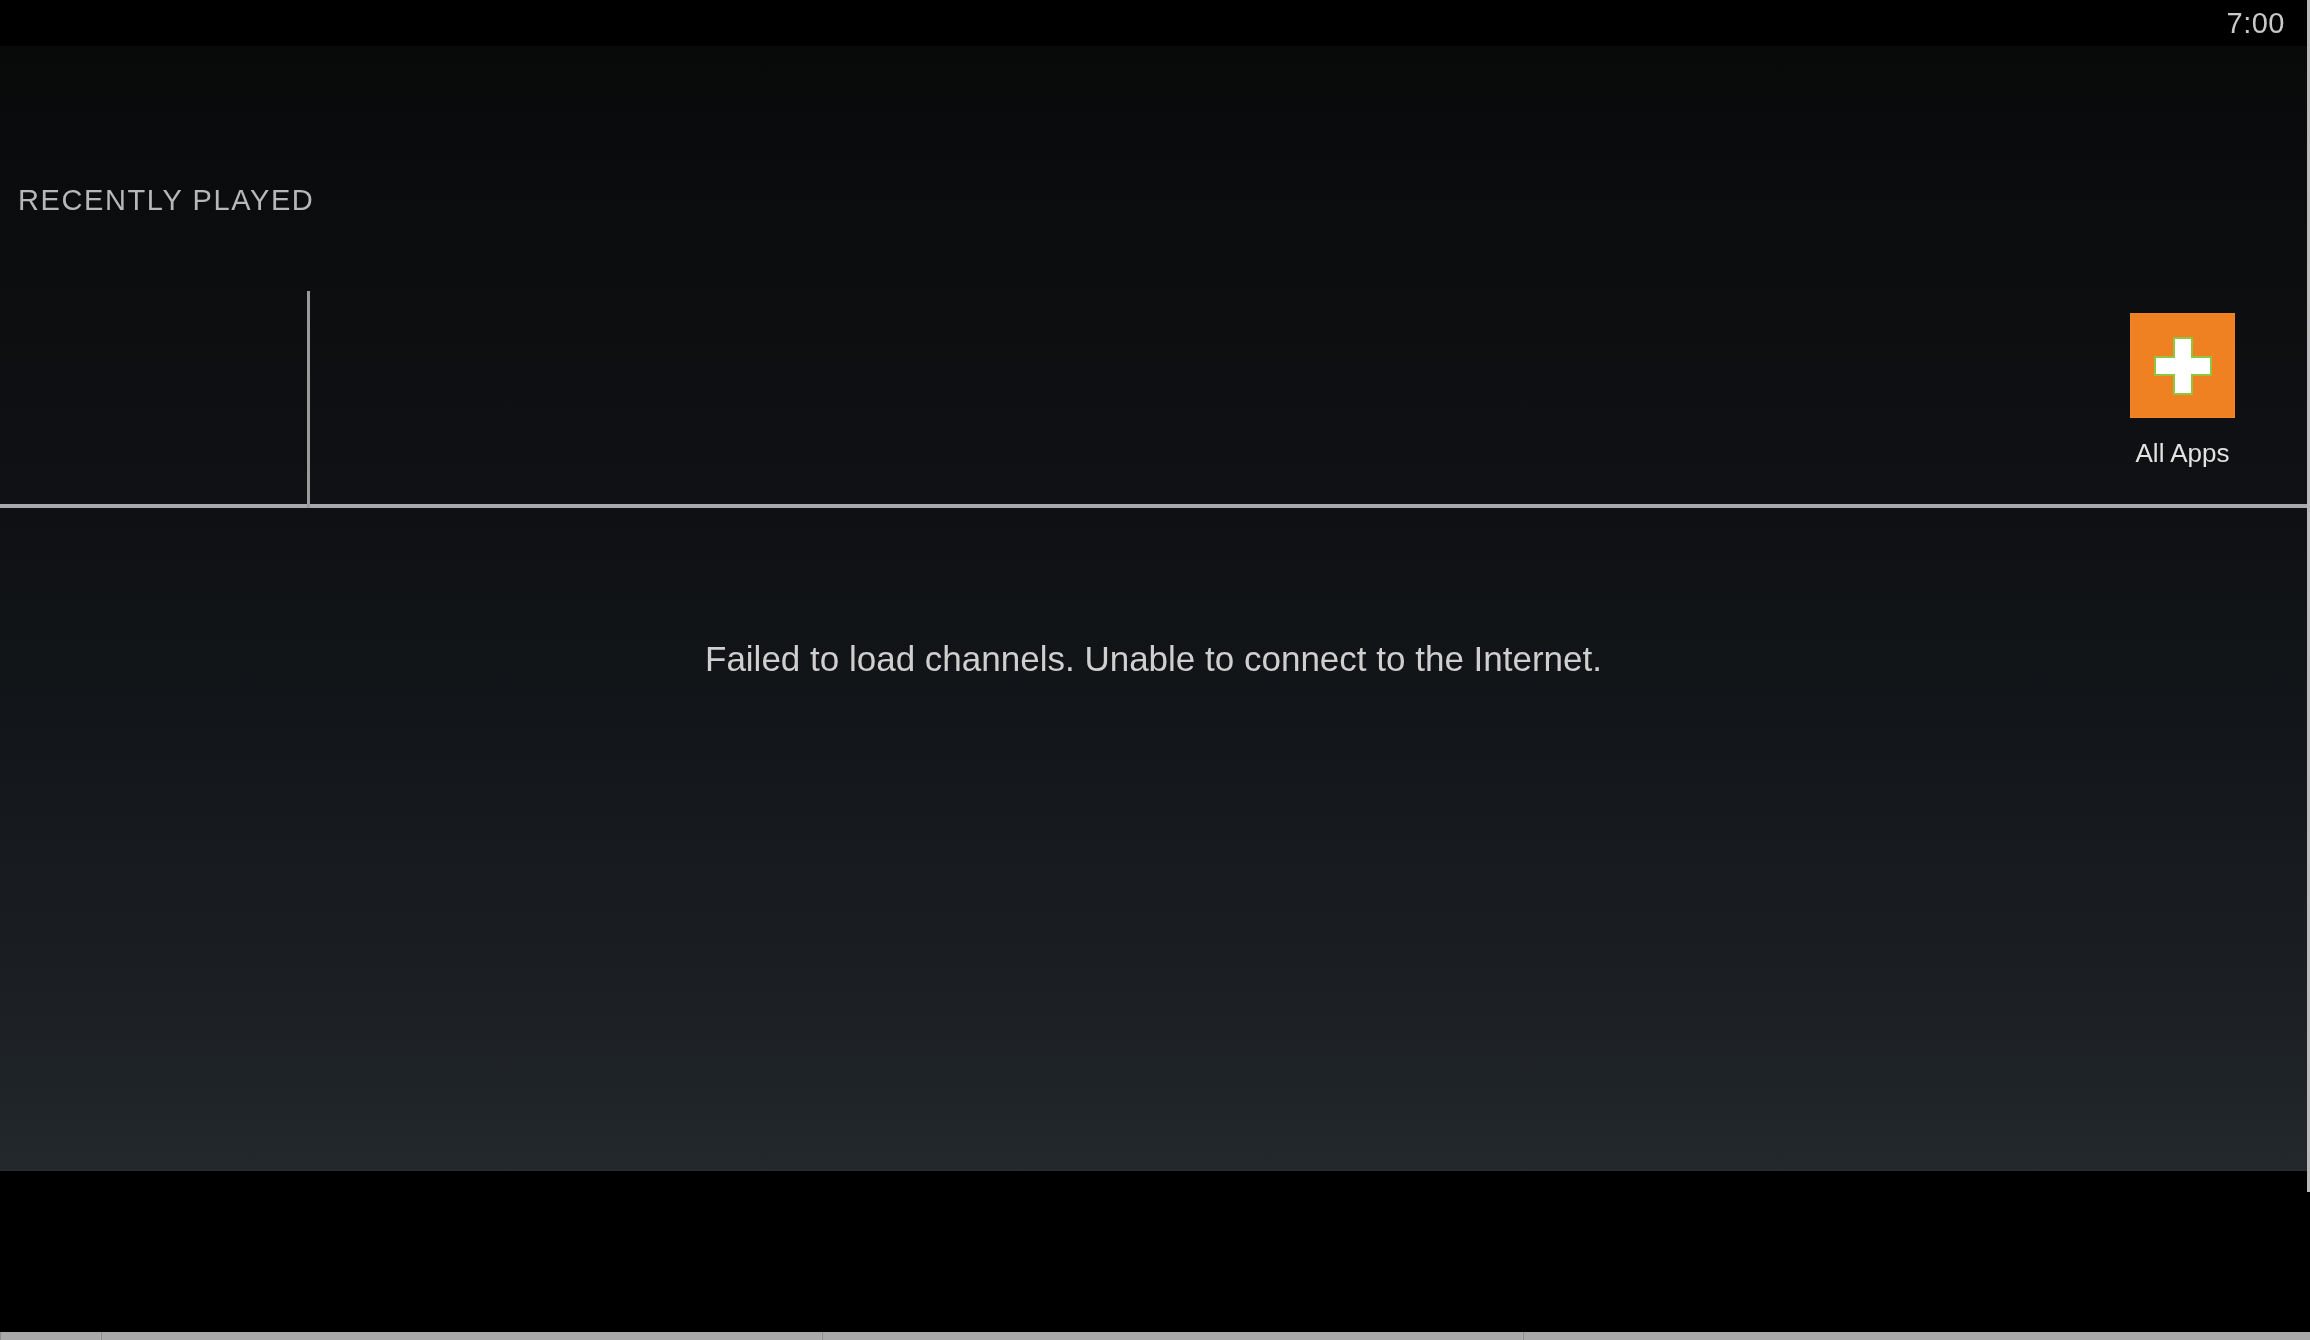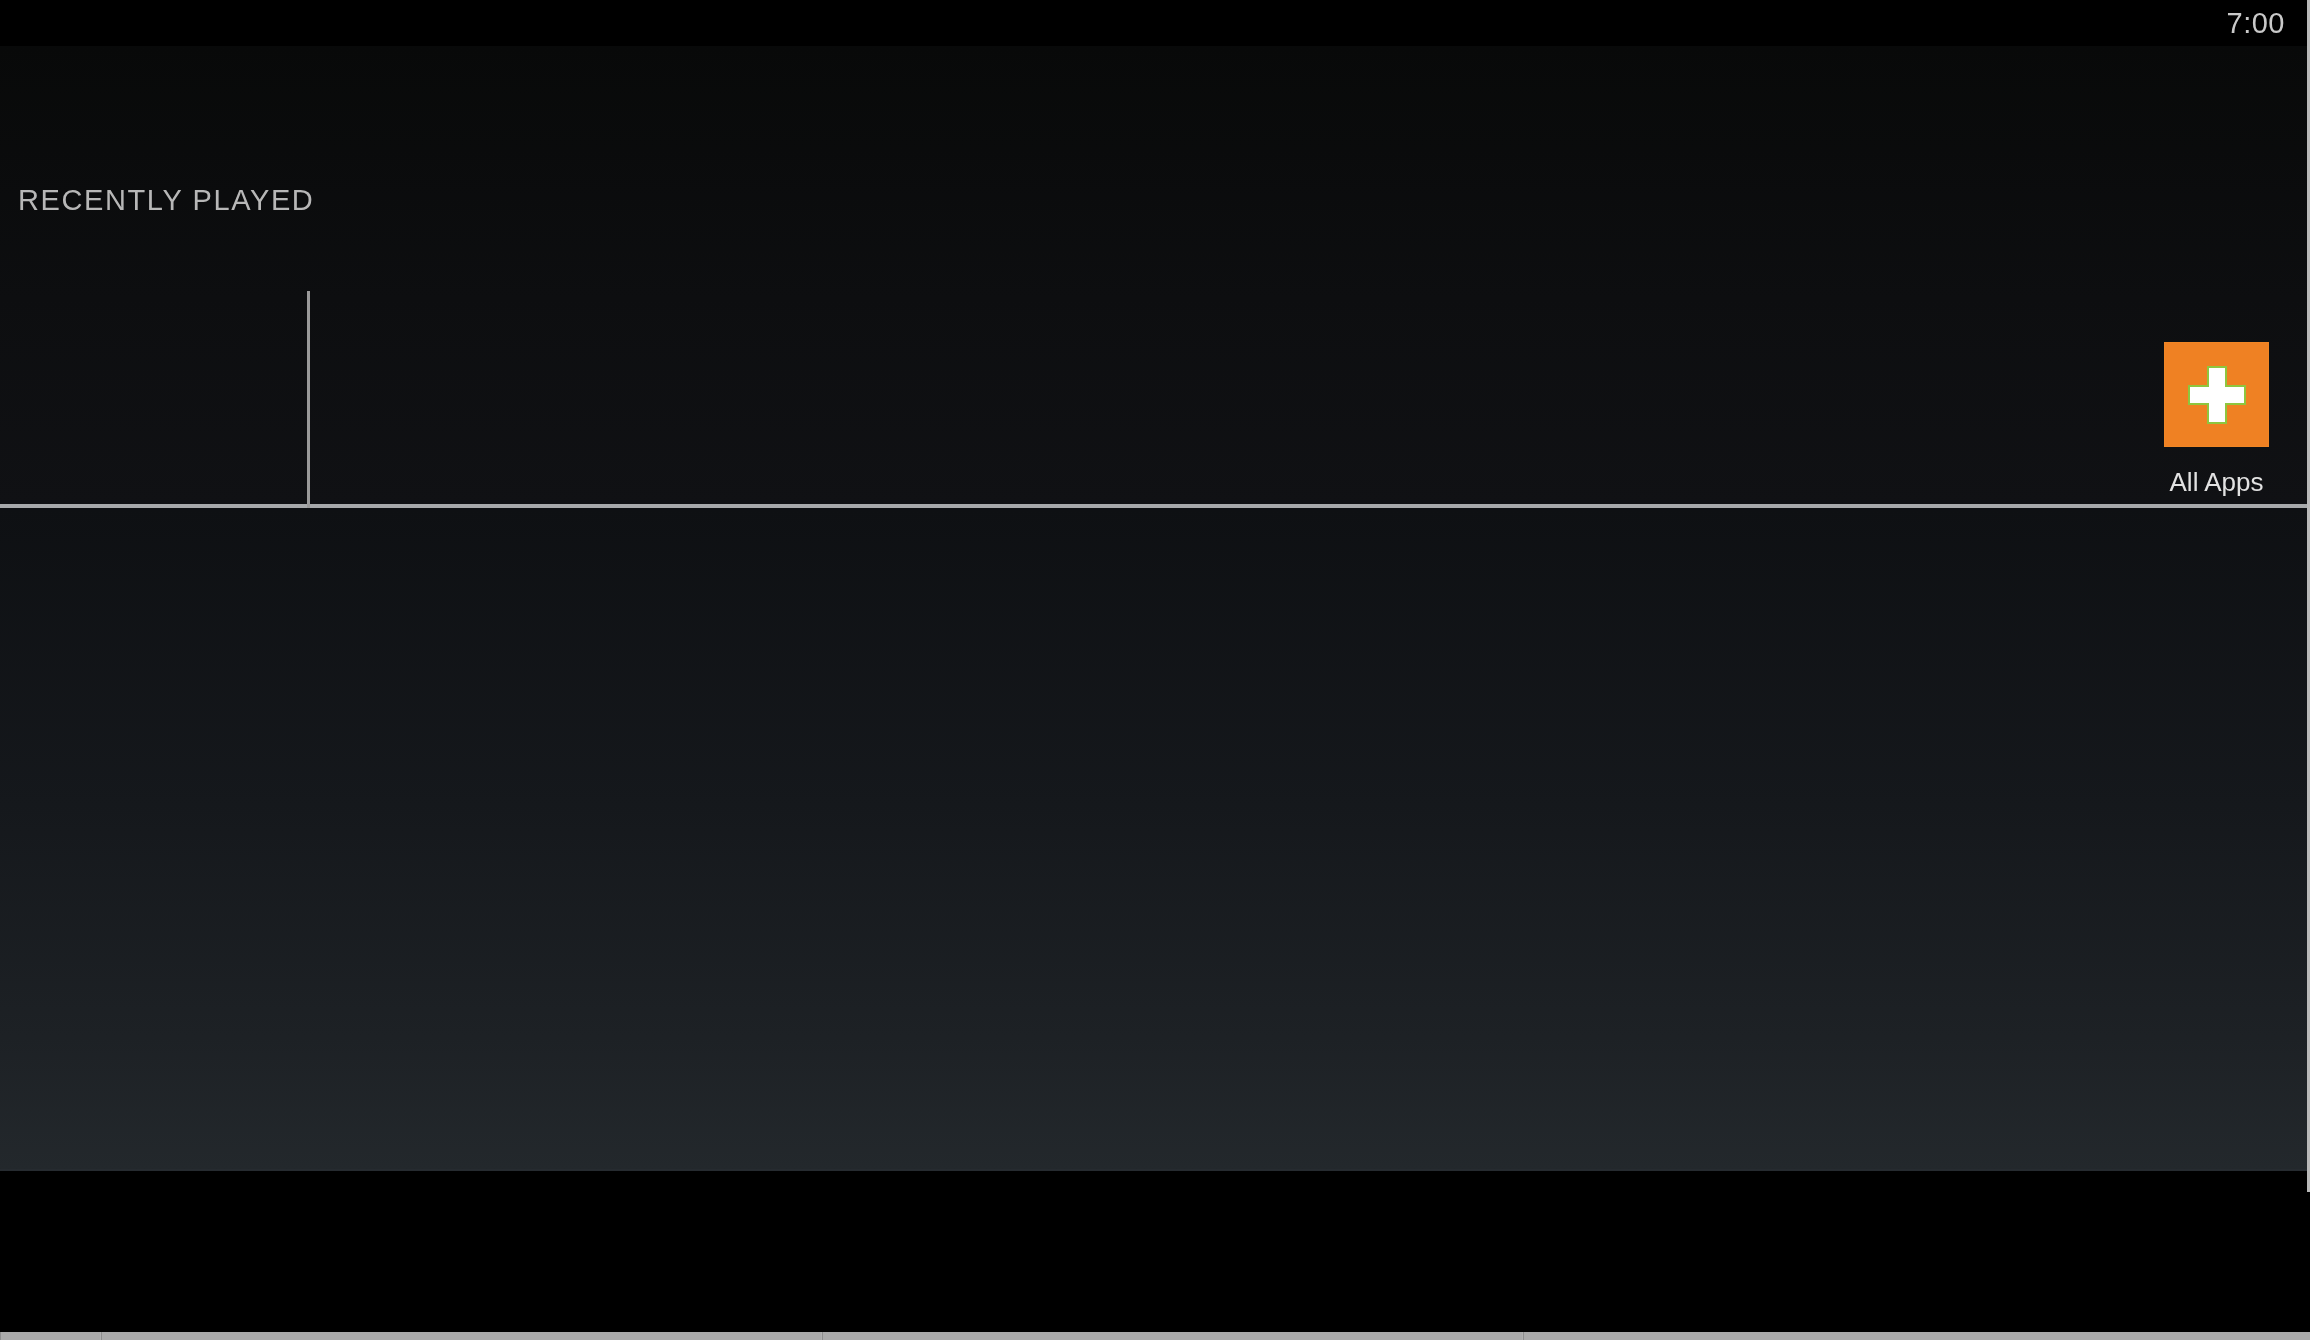--- a/index.html
+++ b/index.html
@@ -98,21 +98,21 @@
   }
 
   
   .app-tile {
     position:absolute;
     display:flex;
     flex-direction:column;
     align-items:center;
   }
   .app-tile.search { left:60px; top:232px; }
-  .app-tile.allapps { right:38px; top:267px;margin-top:29px; }
+  .app-tile.allapps { right:72px; top:267px; }
 
   .tile-icon {
     position:relative;
     display:flex;
     align-items:center;
     justify-content:center;
     background:#ef8123;
   }
   .tile-icon.search {
     width:181px; height:181px;
@@ -218,20 +218,21 @@
         <div class="tile-icon allapps">
           <svg width="72" height="72" viewBox="0 0 72 72">
             <path d="M27 8 h18 v19 h19 v18 h-19 v19 h-18 v-19 h-19 v-18 h19 z" fill="#ffffff" stroke="#8ec63f" stroke-width="2"></path>
           </svg>
         </div>
         <div class="tile-label plain">All Apps</div>
       </div>
     </div>
 
     <div class="content">
+      <div class="err-msg">Failed to load channels. Unable to connect to the Internet.</div>
       <div class="retry-btn">
         
       </div>
     </div>
 
     <div class="navbar">
       <div class="nav-btn">
         <svg width="68" height="52" viewBox="0 0 68 52">
           <path d="M12 10 L3 20 L12 30" fill="none" stroke="#b5b5b5" stroke-width="3.5" stroke-linecap="round" stroke-linejoin="round"></path>
           <path d="M3.5 20 H45 a11 11 0 0 1 0 22 H23" fill="none" stroke="#b5b5b5" stroke-width="3.5" stroke-linecap="round"></path>

